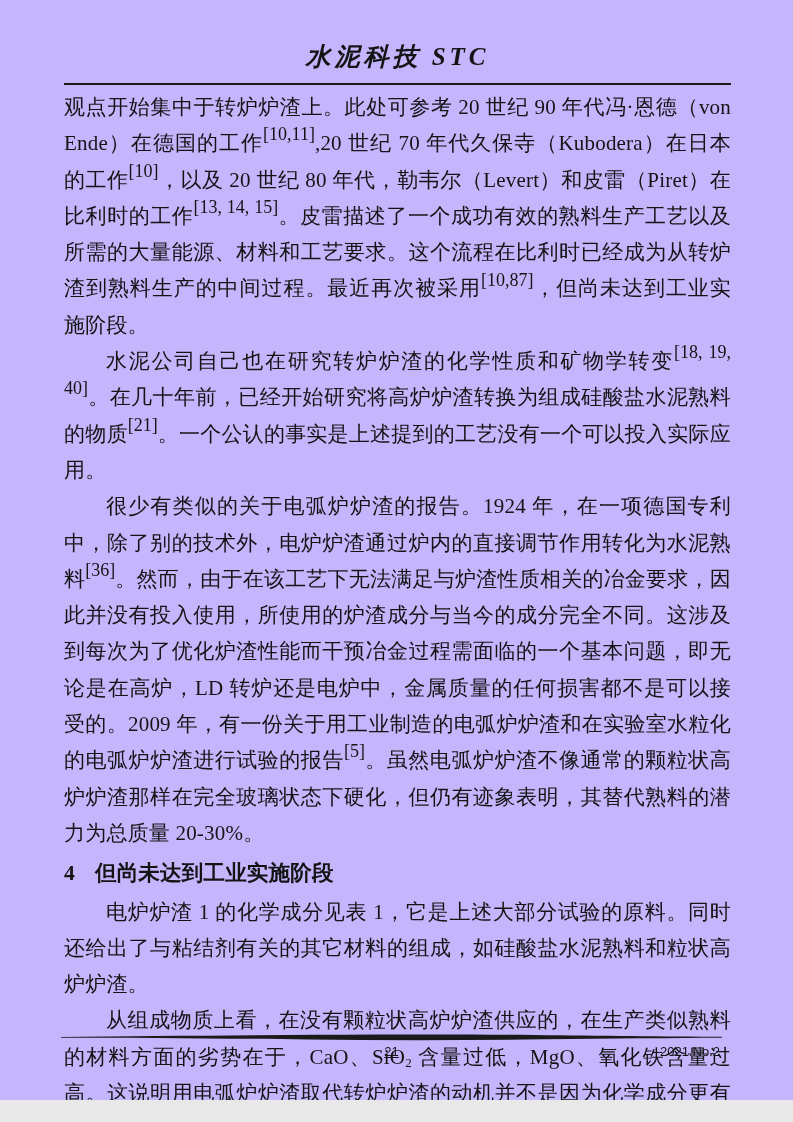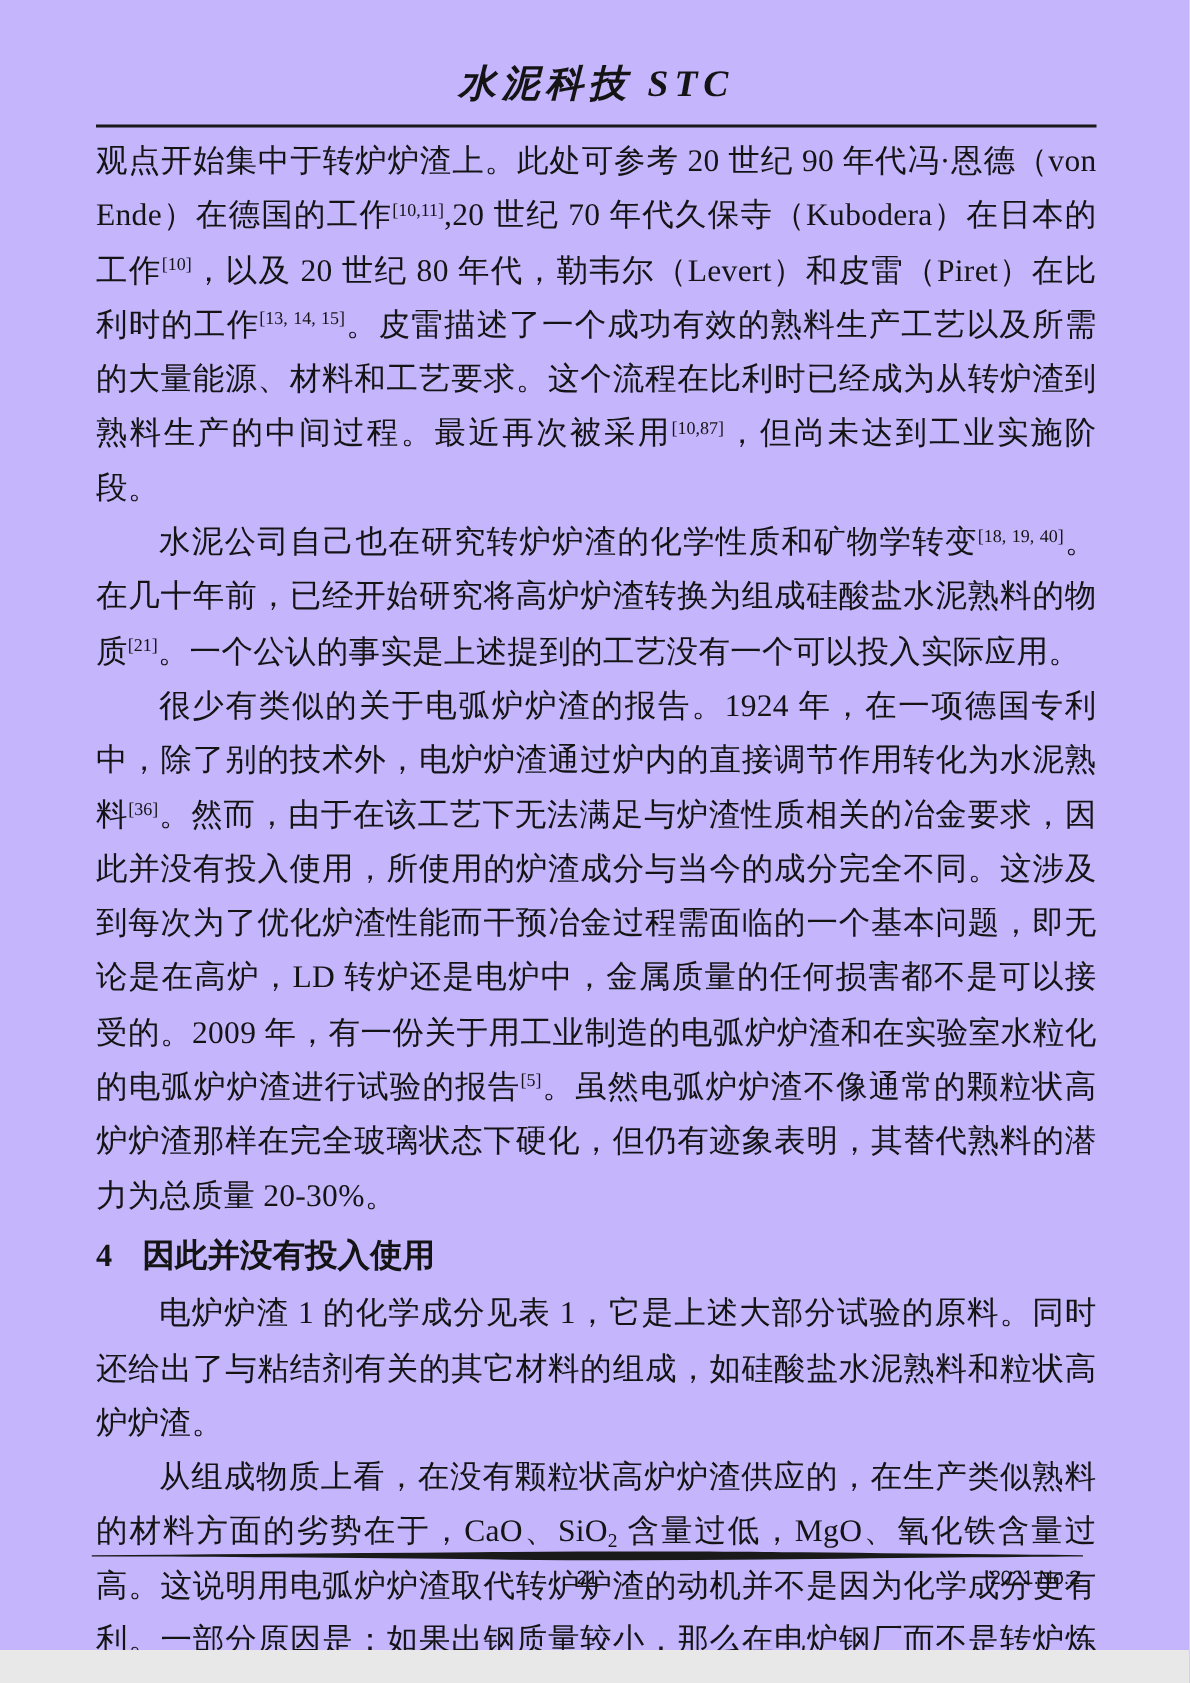--- a/index.html
+++ b/index.html
@@ -42,21 +42,21 @@
     width: 667px;
     top: 89px;
     font-size: 21px;
     line-height: 36.3px;
     text-align: justify;
     letter-spacing: 0.2px;
   }
   .para { margin: 0; }
   .para.indent { text-indent: 2em; }
   .body-text sup {
-    font-size: 12px;
+    font-size: 18px;
     line-height: 0;
     vertical-align: baseline;
     position: relative;
     top: -0.55em;
     letter-spacing: 0;
   }
   .body-text sub {
     font-size: 13px;
     line-height: 0;
     vertical-align: baseline;
@@ -106,21 +106,21 @@
 
   <div class="header">
     <div class="journal-title">水泥科技 STC</div>
     <div class="header-rule"></div>
   </div>
 
   <div class="body-text">
       <p class="para"><span>观点开始集中于转炉炉渣上。此处可参考 20 世纪 90 年代冯·恩德（von Ende）在德国的工作</span><sup>[10,11]</sup><span>,20 世纪 70 年代久保寺（Kubodera）在日本的工作</span><sup>[10]</sup><span>，以及 20 世纪 80 年代，勒韦尔（Levert）和皮雷（Piret）在比利时的工作</span><sup>[13, 14, 15]</sup><span>。皮雷描述了一个成功有效的熟料生产工艺以及所需的大量能源、材料和工艺要求。这个流程在比利时已经成为从转炉渣到熟料生产的中间过程。最近再次被采用</span><sup>[10,87]</sup><span>，但尚未达到工业实施阶段。</span></p>
       <p class="para indent"><span>水泥公司自己也在研究转炉炉渣的化学性质和矿物学转变</span><sup>[18, 19, 40]</sup><span>。在几十年前，已经开始研究将高炉炉渣转换为组成硅酸盐水泥熟料的物质</span><sup>[21]</sup><span>。一个公认的事实是上述提到的工艺没有一个可以投入实际应用。</span></p>
       <p class="para indent"><span>很少有类似的关于电弧炉炉渣的报告。1924 年，在一项德国专利中，除了别的技术外，电炉炉渣通过炉内的直接调节作用转化为水泥熟料</span><sup>[36]</sup><span>。然而，由于在该工艺下无法满足与炉渣性质相关的冶金要求，因此并没有投入使用，所使用的炉渣成分与当今的成分完全不同。这涉及到每次为了优化炉渣性能而干预冶金过程需面临的一个基本问题，即无论是在高炉，LD 转炉还是电炉中，金属质量的任何损害都不是可以接受的。2009 年，有一份关于用工业制造的电弧炉炉渣和在实验室水粒化的电弧炉炉渣进行试验的报告</span><sup>[5]</sup><span>。虽然电弧炉炉渣不像通常的颗粒状高炉炉渣那样在完全玻璃状态下硬化，但仍有迹象表明，其替代熟料的潜力为总质量 20-30%。</span></p>
-      <h2 class="section-heading"><span class="h-num">4</span><span>因此并没有投入使用</span></h2>
+      <h2 class="section-heading"><span class="h-num">4</span><span>但尚未达到工业实施阶段</span></h2>
       <p class="para indent"><span>电炉炉渣 1 的化学成分见表 1，它是上述大部分试验的原料。同时还给出了与粘结剂有关的其它材料的组成，如硅酸盐水泥熟料和粒状高炉炉渣。</span></p>
       <p class="para indent"><span>从组成物质上看，在没有颗粒状高炉炉渣供应的，在生产类似熟料的材料方面的劣势在于，CaO、SiO</span><sub>2</sub><span> 含量过低，MgO、氧化铁含量过高。这说明用电弧炉炉渣取代转炉炉渣的动机并不是因为化学成分更有利。一部分原因是：如果出钢质量较小，那么在电炉钢厂而不是转炉炼钢厂中设置一个单独的炉渣处理厂在物流和技术上可能会更简单；还有一部分原因是：在没有颗粒状高炉炉渣供应的</span></p>
     </div>
 
   <div class="footer">
     <svg class="footer-rule" viewBox="0 0 670 9" preserveAspectRatio="none" aria-hidden="true">
       <path fill="#1a1a1a" d="
         M0,3.9
         C 80,3.2 170,2.4 260,1.8
         C 340,1.3 420,1.2 480,1.9

